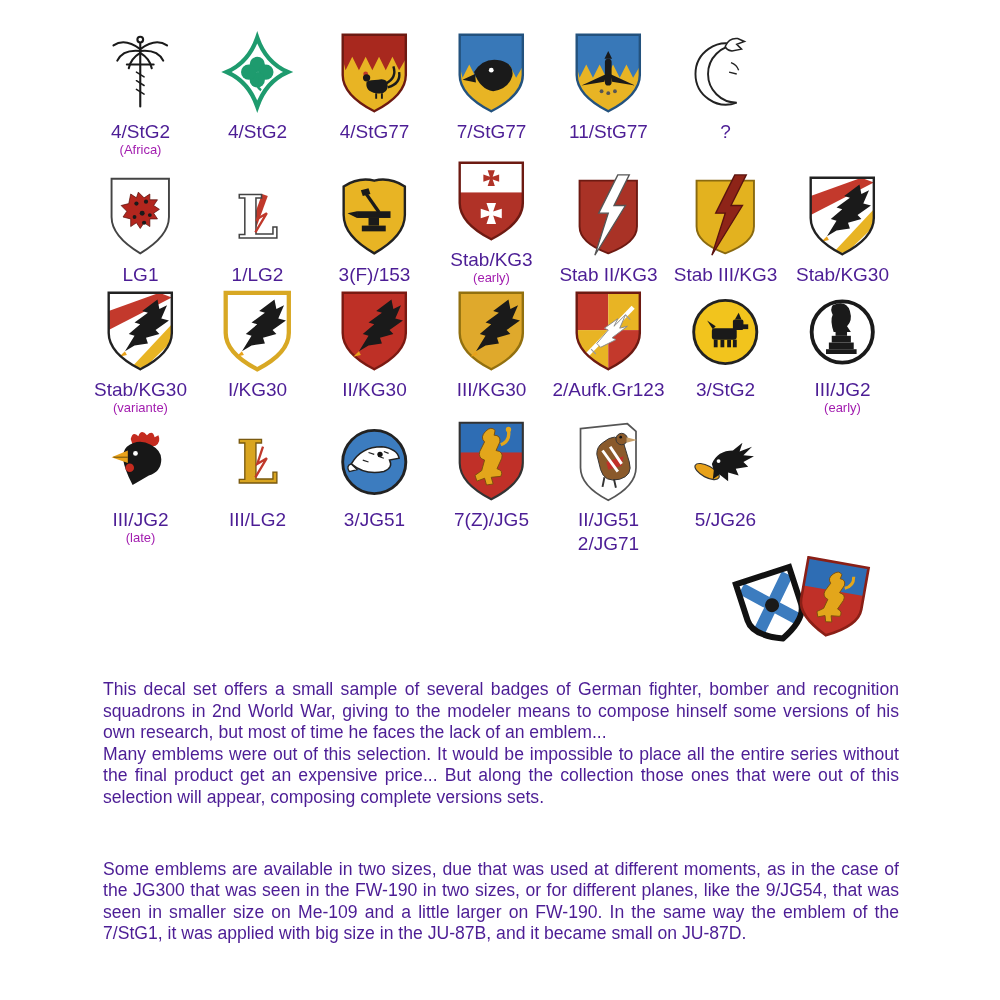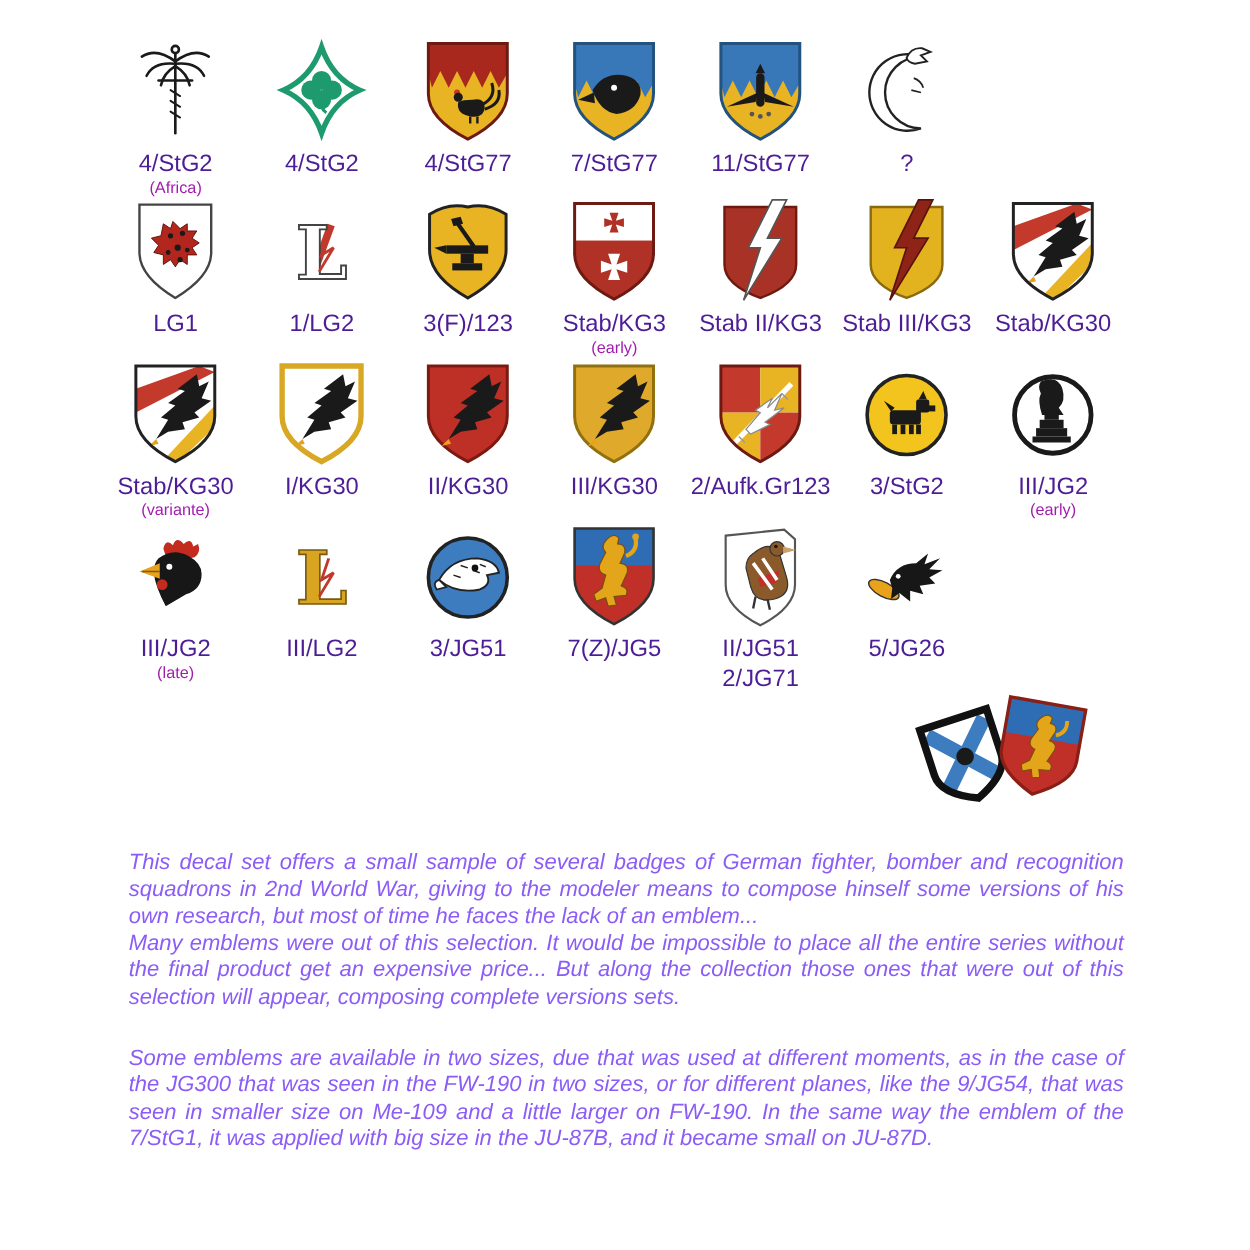--- a/index.html
+++ b/index.html
@@ -7,33 +7,33 @@
     width:1000px;height:1000px;background:#ffffff;position:relative;
     font-family:"Liberation Sans", sans-serif;color:#222;overflow:hidden;
   }
   .row{position:absolute;left:82px;display:flex;}
   .cell{width:117px;display:flex;flex-direction:column;align-items:center;}
   svg.emblem{height:88px;display:block;}
   .label{font-size:19px;line-height:21px;color:#4c1d95;margin-top:3px;text-align:center;white-space:nowrap;}
   .sub{font-size:13px;color:#a21caf;text-align:center;}
   .label:empty,.sub:empty{display:none;}
   #row1{top:30px;}
-  #row2{top:158px;}
+  #row2{top:158px;align-items:flex-end;}
   #row3{top:288px;}
   #row4{top:418px;}
   #pair{position:absolute;left:737px;top:556px;width:160px;height:100px;}
   #pair svg{position:absolute;display:block;}
   #pair .pl{left:0;top:12px;width:72px;transform:rotate(-18deg);}
   #pair .pr{left:56px;top:0;width:80px;transform:rotate(10deg);}
   .textblock{
     position:absolute;left:103px;top:679px;width:796px;
-    font-size:17.6px;line-height:21.6px;text-align:justify;color:#8b5cf6;font-style:italic;
+    font-size:17.6px;line-height:21.6px;text-align:justify;color:#4c1d95;
   }
   .textblock p{margin:0;}
-  .textblock p.p3{margin-top:27px;}
+  .textblock p.p3{margin-top:50px;}
 </style>
 </head>
 <body>
 
 <div class="row" id="row1">
 
   <div class="cell">
     <svg class="emblem" viewBox="0 0 80 92">
       <g fill="none" stroke="#1a1a1a" stroke-width="2.2" stroke-linecap="round">
         <circle cx="40" cy="10" r="3"></circle>
@@ -153,21 +153,21 @@
   <div class="cell">
     <svg class="emblem" viewBox="0 0 80 92">
       <path d="M8,14 Q24,4 40,8 Q56,4 72,14 V44 Q72,66 40,84 Q8,66 8,44 Z" fill="#E8B424" stroke="#222" stroke-width="2.5"></path>
       <polygon points="26,18 34,16 36,22 28,24" fill="#1a1a1a"></polygon>
       <path d="M31,21 L45,41" stroke="#1a1a1a" stroke-width="3.5"></path>
       <polygon points="22,40 12,42 22,47" fill="#1a1a1a"></polygon>
       <rect x="22" y="40" width="35" height="7" fill="#1a1a1a"></rect>
       <rect x="34" y="47" width="11" height="8" fill="#1a1a1a"></rect>
       <rect x="27" y="55" width="25" height="6" fill="#1a1a1a"></rect>
     </svg>
-    <div class="label">3(F)/123</div>
+    <div class="label">3(F)/153</div>
 
   </div>
 
   <div class="cell">
     <svg class="emblem" viewBox="0 0 80 92">
       <defs>
           <clipPath id="ck3">
             <path d="M7,5 H73 V47 Q73,68 40,85 Q7,68 7,47 Z"></path>
           </clipPath>
         </defs>

